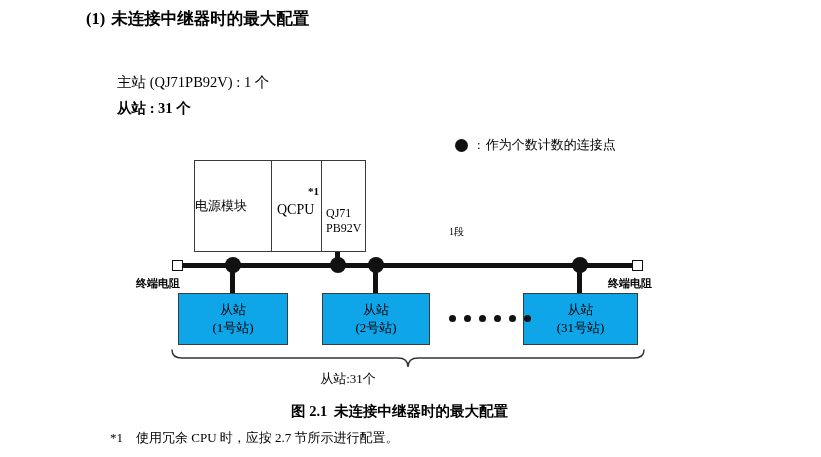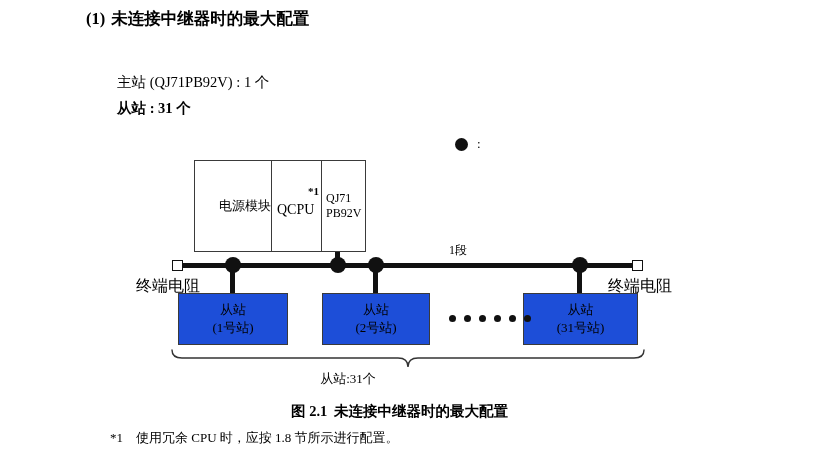--- a/index.html
+++ b/index.html
@@ -82,21 +82,21 @@
     height: 92px;
     border: 1.3px solid #3a3a3a;
     box-sizing: border-box;
     display: flex;
   }
   .rack-cell {
     position: relative;
     box-sizing: border-box;
     display: flex;
     align-items: center;
-    justify-content: flex-end;
+    justify-content: flex-start;
     font-size: 13px;
   }
   #cell-power {
     width: 77px;
     border-right: 1.3px solid #3a3a3a;
   }
   #cell-qcpu {
     width: 50px;
     border-right: 1.3px solid #3a3a3a;
     font-size: 11px;
@@ -110,21 +110,21 @@
   }
   #qcpu-note {
     position: absolute;
     right: 2px;
     top: 24px;
     font-size: 11px;
     font-weight: bold;
   }
   #cell-pb92v {
     width: 43px;
-    align-items: flex-start;
+    align-items: center;
     justify-content: flex-start;
     padding: 30px 0 0 4px;
     line-height: 1.25;
     font-size: 12px;
   }
   #pb92v-label { text-align: left; }
 
   
   #bus-line {
     position: absolute;
@@ -140,31 +140,32 @@
     height: 11px;
     border: 1.6px solid #111111;
     background: #ffffff;
     box-sizing: border-box;
   }
   #term-res-left  { left: 172px; top: 260px; }
   #term-res-right { left: 632px; top: 260px; }
 
   .term-label {
     position: absolute;
-    font-size: 16px;
-    white-space: nowrap;
+    font-size: 11px;
+    white-space: nowrap;
+    font-weight: bold;
   }
   #term-label-left  { left: 136px; top: 276px; }
   #term-label-right { left: 608px; top: 276px; }
 
   #segment-label {
     position: absolute;
     left: 449px;
-    top: 242px;
-    font-size: 12px;
+    top: 225px;
+    font-size: 10px;
   }
 
   
   .bus-dot {
     position: absolute;
     width: 16px;
     height: 16px;
     border-radius: 50%;
     background: #111111;
     top: 257px;
@@ -173,21 +174,21 @@
   .drop {
     position: absolute;
     width: 5px;
     background: #111111;
   }
 
   
   .slave-box {
     position: absolute;
     border: 1.3px solid #3a3a3a;
-    background: #1d4ed8;
+    background: #0ea5e9;
     box-sizing: border-box;
     display: flex;
     flex-direction: column;
     align-items: center;
     justify-content: center;
     font-size: 13px;
     line-height: 1.35;
     top: 293px;
     height: 52px;
   }
@@ -260,20 +261,21 @@
     <span id="heading-num">(1)</span>
     <span id="heading-text">未连接中继器时的最大配置</span>
   </div>
 
   <div id="spec-master" class="spec-line">主站 (QJ71PB92V) : 1 个</div>
   <div id="spec-slave" class="spec-line">从站 : 31 个</div>
 
   <div id="legend">
     <span id="legend-dot"></span>
     <span id="legend-colon">:</span>
+    <span id="legend-text">作为个数计数的连接点</span>
   </div>
 
 
   <div id="rack">
     <div id="cell-power" class="rack-cell">
       <span>电源模块</span>
     </div>
     <div id="cell-qcpu" class="rack-cell">
       <span id="qcpu-label">QCPU</span>
       <span id="qcpu-note">*1</span>
@@ -331,16 +333,16 @@
   </svg>
   <div id="brace-label">从站:31个</div>
 
   <div id="caption">
     <span id="caption-num">图 2.1</span>
     <span id="caption-text">未连接中继器时的最大配置</span>
   </div>
 
   <div id="footnote">
     <span id="footnote-marker">*1</span>
-    <span id="footnote-text">使用冗余 CPU 时，应按 1.8 节所示进行配置。</span>
+    <span id="footnote-text">使用冗余 CPU 时，应按 2.7 节所示进行配置。</span>
   </div>
 
 </div>
 
 </body></html>

